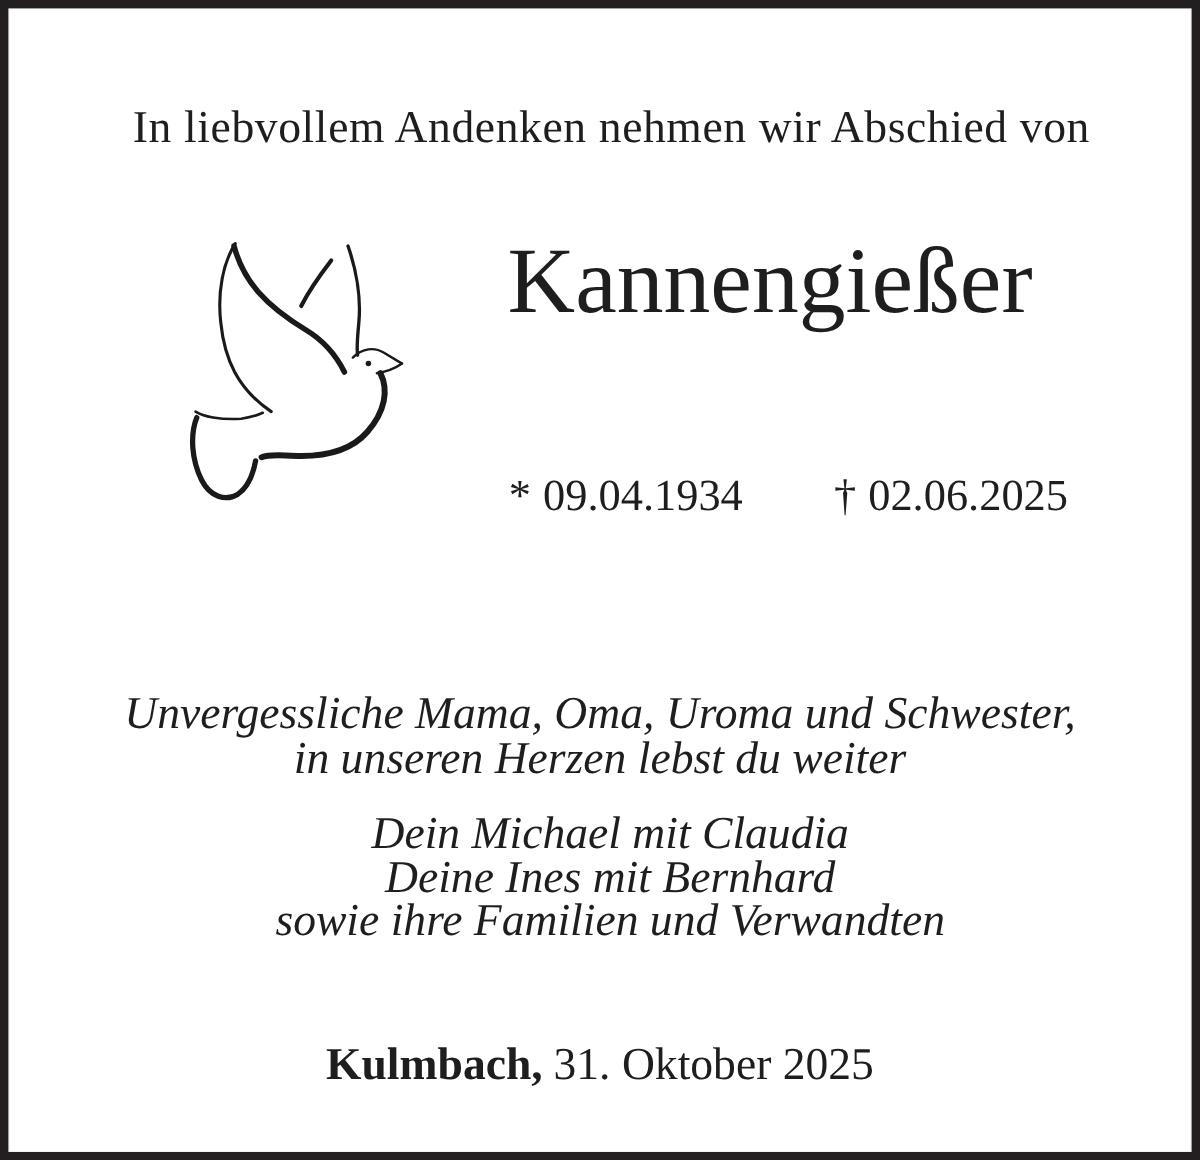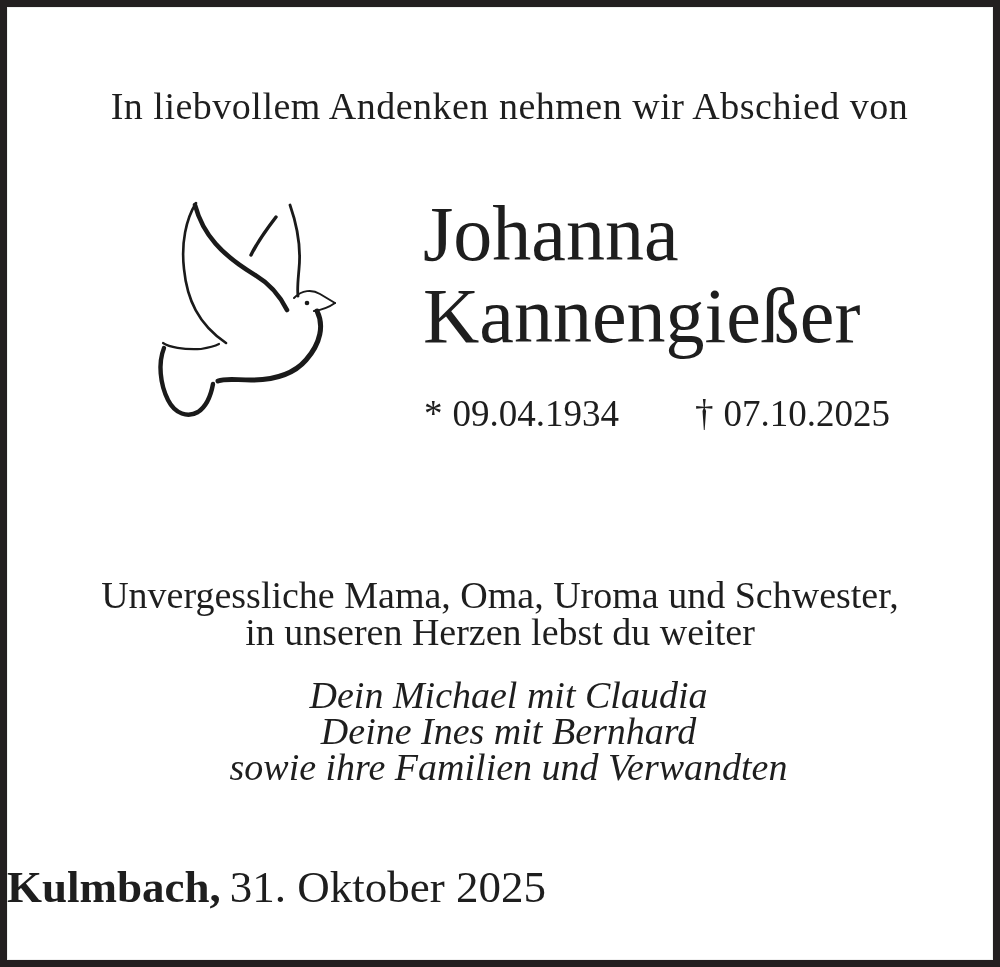--- a/index.html
+++ b/index.html
@@ -43,39 +43,40 @@
     font-size: 37px;
     line-height: 40px;
   }
   .birth-group { position: absolute; left: 417px; white-space: nowrap; text-align: center; }
   .death-group { position: absolute; left: 688px; white-space: nowrap; }
   .date-symbol { padding-right: 10px; }
   .tribute {
     position: absolute;
     top: 570px; left: 0; right: 0;
     text-align: center;
+    font-style: italic;
     font-size: 38px;
     line-height: 37px;
     white-space: nowrap;
   }
   .mourners {
     position: absolute;
     top: 670px; left: 0; right: 0;
     text-align: center;
     font-style: italic;
     font-size: 38px;
     line-height: 36px;
     white-space: nowrap;
     padding-left: 17px;
   }
   .closing {
     position: absolute;
     top: 860px; left: 0; right: 0;
-    text-align: left;
-    font-size: 45px;
+    text-align: center;
+    font-size: 38px;
     line-height: 40px;
     white-space: nowrap;
   }
   .closing .place { font-weight: bold; padding-right: 9px; }
   .dove path { fill: none; stroke: #1a1a1a; stroke-linecap: round; }
 </style>
 </head>
 <body>
 
 <div class="page">
@@ -99,30 +100,29 @@
     <circle cx="200" cy="146" r="2.3" fill="#1a1a1a"></circle>
 
     <path d="M 210,154 C 217,168 214,186 199,203 C 186,218 166,223 144,223 C 129,223 119,221 111,224" stroke-width="5"></path>
 
     <path d="M 56,186 C 62,190 76,193 94,192 C 100,191 106,190 112,187" stroke-width="2.2"></path>
 
     <path d="M 57,191 C 51,206 53,227 61,243 C 68,257 81,261 91,255 C 100,249 104,238 106,227" stroke-width="4.4"></path>
   </svg>
 
   <div class="name-block">
-    <div>Johanna</div>
     <div>Kannengießer</div>
   </div>
 
   <div class="dates-row">
     <span class="birth-group">
       <span class="date-symbol">*</span><span>09.04.1934</span>
     </span>
     <span class="death-group">
-      <span class="date-symbol">†</span><span>07.10.2025</span>
+      <span class="date-symbol">†</span><span>02.06.2025</span>
     </span>
   </div>
 
   <div class="tribute">
     <div>Unvergessliche Mama, Oma, Uroma und Schwester,</div>
     <div>in unseren Herzen lebst du weiter</div>
   </div>
 
   <div class="mourners">
     <div>Dein Michael mit Claudia</div>

